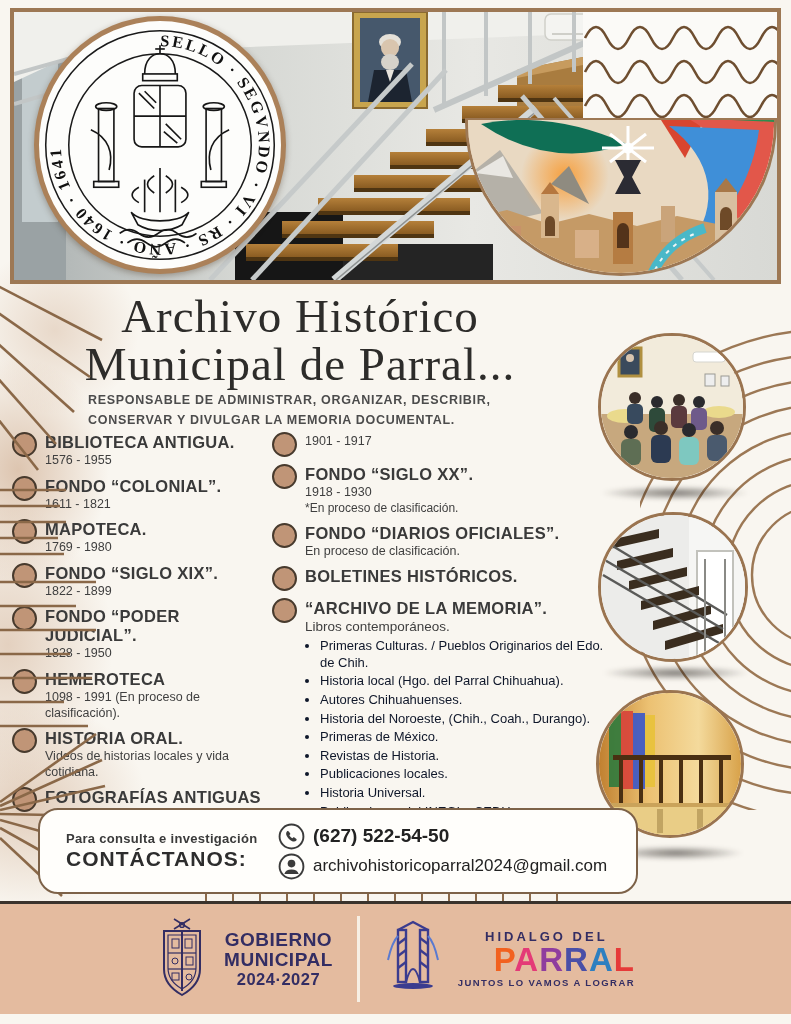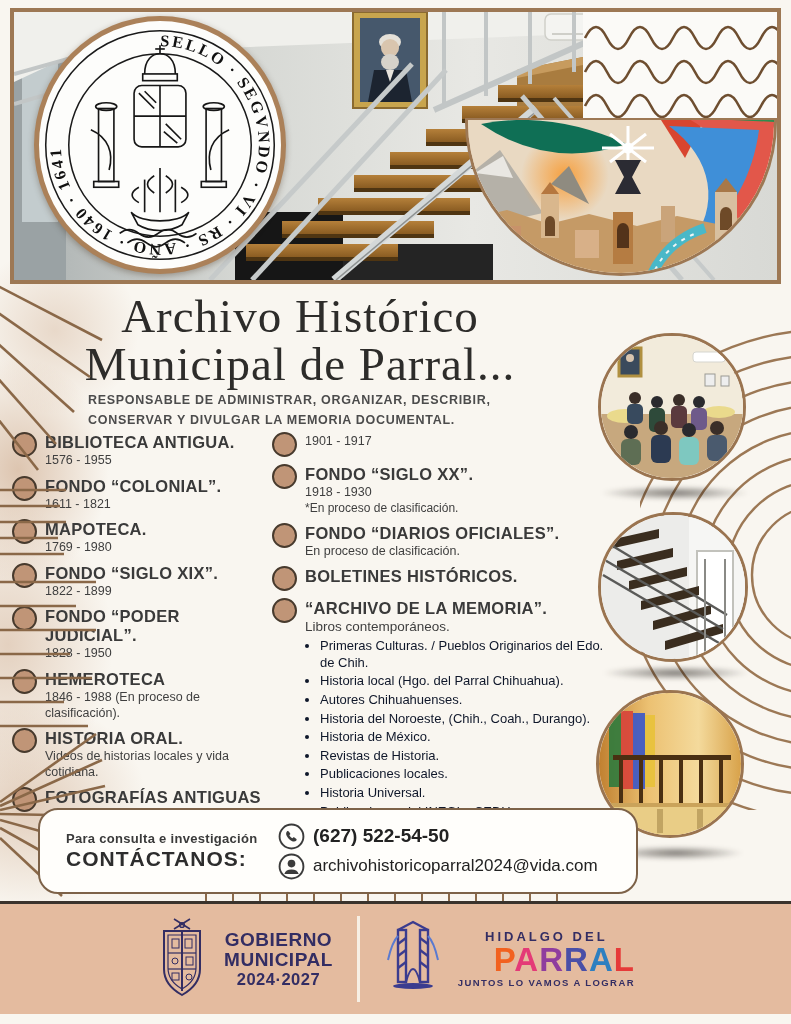--- a/index.html
+++ b/index.html
@@ -344,21 +344,21 @@
         <div class="coll-title">FONDO “PODER JUDICIAL”.</div>
         <div class="coll-sub">1828 - 1950</div>
 
       </div>
     </div>
 
     <div class="coll-item">
       <div class="bullet"></div>
       <div>
         <div class="coll-title">HEMEROTECA</div>
-        <div class="coll-sub">1846 - 1988 (En proceso de clasificación).</div>
+        <div class="coll-sub">1098 - 1991 (En proceso de clasificación).</div>
 
       </div>
     </div>
 
     <div class="coll-item">
       <div class="bullet"></div>
       <div>
         <div class="coll-title">HISTORIA ORAL.</div>
         <div class="coll-sub">Videos de historias locales y vida cotidiana.</div>
 
@@ -418,21 +418,21 @@
       <div class="coll-title">“ARCHIVO DE LA MEMORIA”.</div>
       <div class="coll-sub" style="font-size:13.5px;">Libros contemporáneos.</div>
     </div>
   </div>
   <ul class="memoria-books">
 
   <li>Primeras Culturas. / Pueblos Originarios del Edo. de Chih.</li>
       <li>Historia local (Hgo. del Parral Chihuahua).</li>
       <li>Autores Chihuahuenses.</li>
       <li>Historia del Noroeste, (Chih., Coah., Durango).</li>
-      <li>Historia de México.</li>
+      <li>Primeras de México.</li>
       <li>Revistas de Historia.</li>
       <li>Publicaciones locales.</li>
       <li>Historia Universal.</li>
       <li>Publicaciones del INEGI y CEDH.</li>
     </ul>
 </div>
 
 <div class="abs photo-circle" style="left:598px;top:333px;width:148px;height:148px;">
   <svg width="142" height="142" viewBox="0 0 142 142">
     <rect width="142" height="142" fill="#f2ebdb"></rect>
@@ -542,21 +542,21 @@
         <path d="M8.1,7.3 c-1,0.9 -1.2,2.4 -0.4,4.1 c0.9,2 2.5,3.6 4.5,4.5 c1.7,0.8 3.2,0.6 4.1,-0.4 c0.4,-0.5 0.3,-1.1 -0.2,-1.5 l-1.5,-1.1 c-0.4,-0.3 -1,-0.3 -1.3,0.1 l-0.5,0.5 c-1.1,-0.6 -2.1,-1.6 -2.7,-2.7 l0.5,-0.5 c0.4,-0.3 0.4,-0.9 0.1,-1.3 l-1.1,-1.5 c-0.4,-0.5 -1,-0.6 -1.5,-0.2 z" fill="#3b3b3b"></path>
       </svg>
       <span class="contact-phone">(627) 522-54-50</span>
     </div>
     <div class="contact-row">
       <svg width="27" height="27" viewBox="0 0 24 24">
         <circle cx="12" cy="12" r="10.6" fill="none" stroke="#3b3b3b" stroke-width="1.7"></circle>
         <circle cx="12" cy="9.4" r="3.4" fill="#3b3b3b"></circle>
         <path d="M5.6,18.6 a6.6,5.2 0 0 1 12.8,0 z" fill="#3b3b3b"></path>
       </svg>
-      <span class="contact-email">archivohistoricoparral2024@vida.com</span>
+      <span class="contact-email">archivohistoricoparral2024@gmail.com</span>
     </div>
   </div>
 </div>
 
 <div class="abs comb"></div>
 <div class="abs rule"></div>
 
 <div class="abs footer">
   <svg width="52" height="84" viewBox="0 0 52 84">
     <g stroke="#332d63" stroke-width="2" fill="none">

